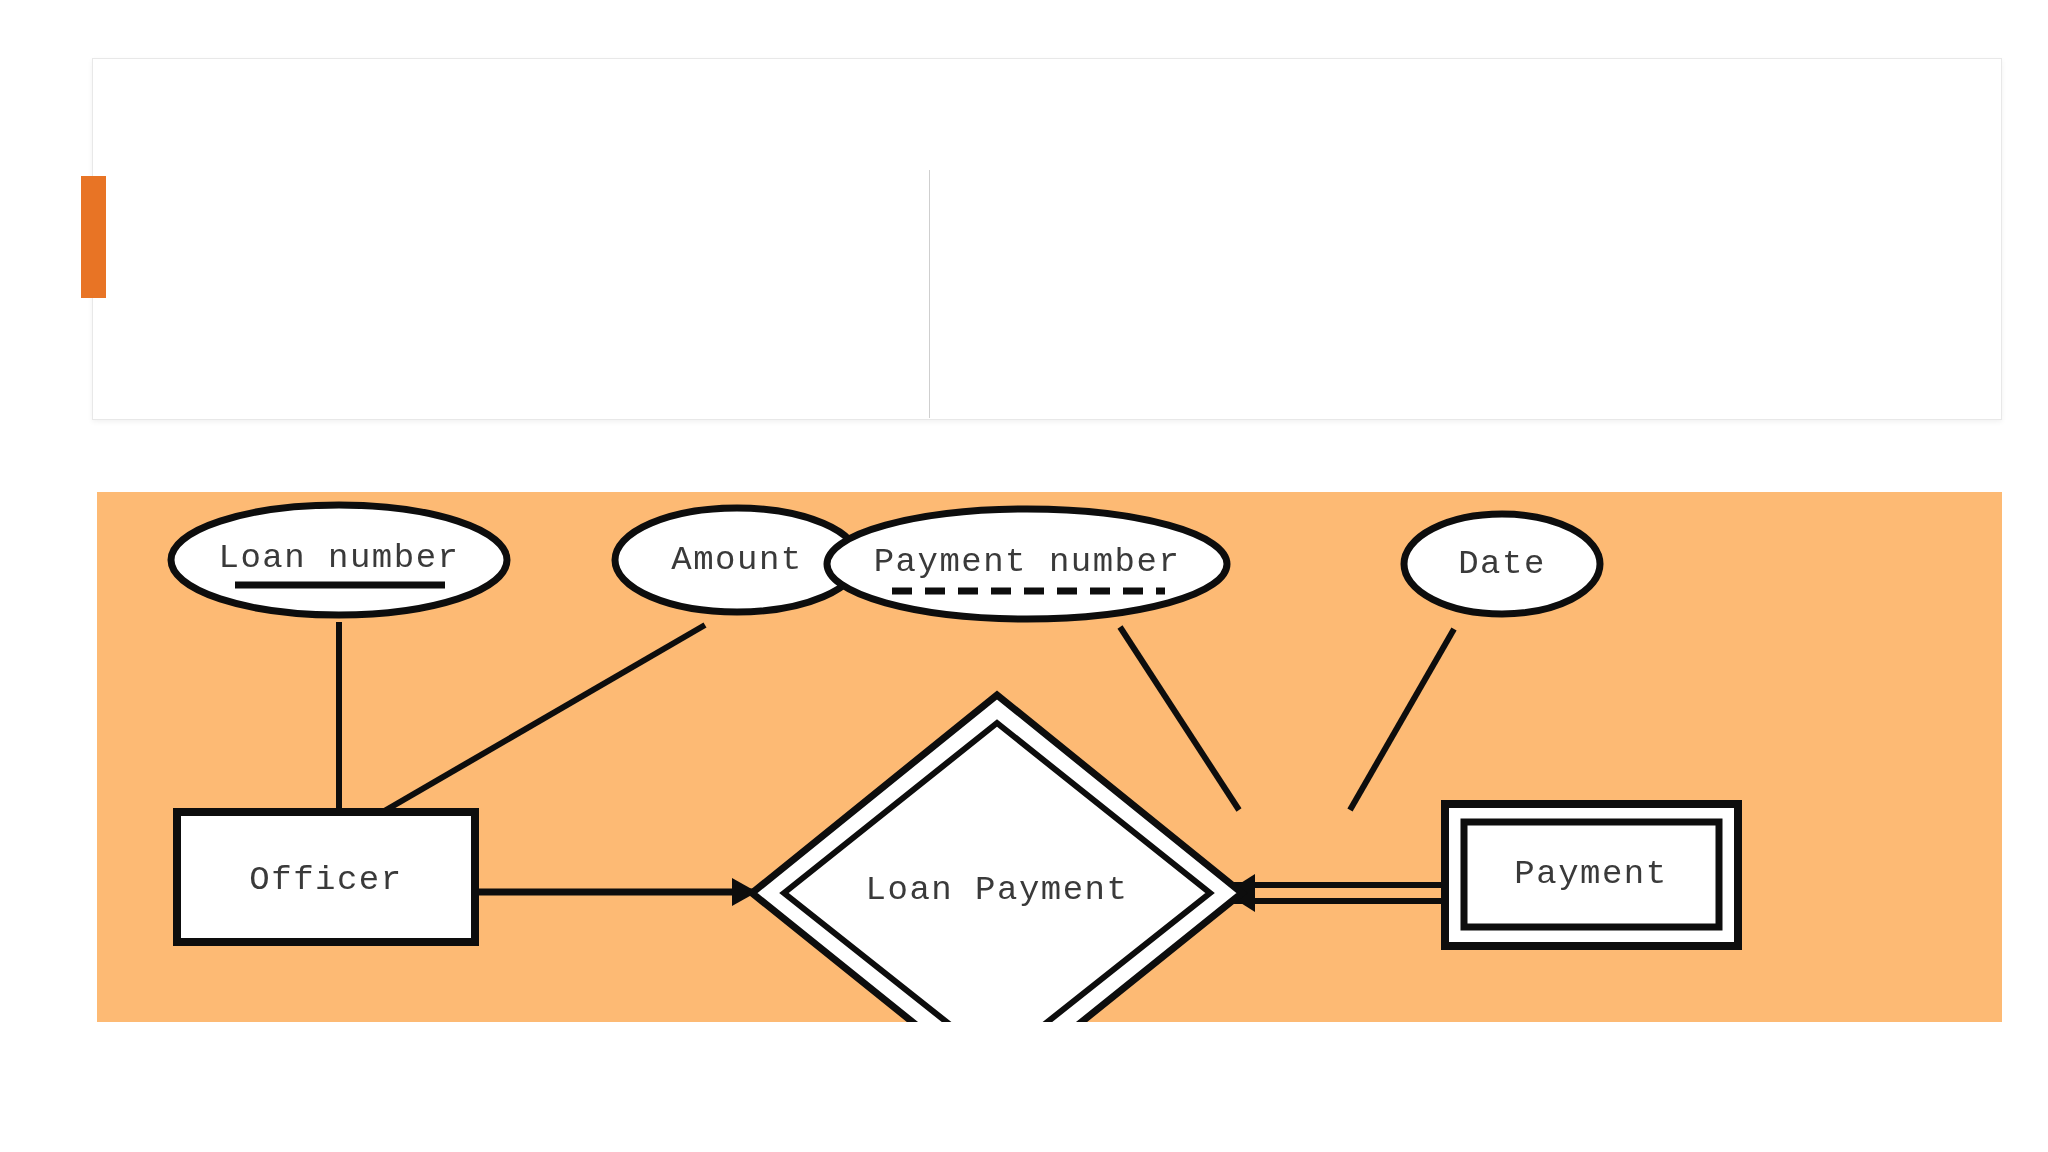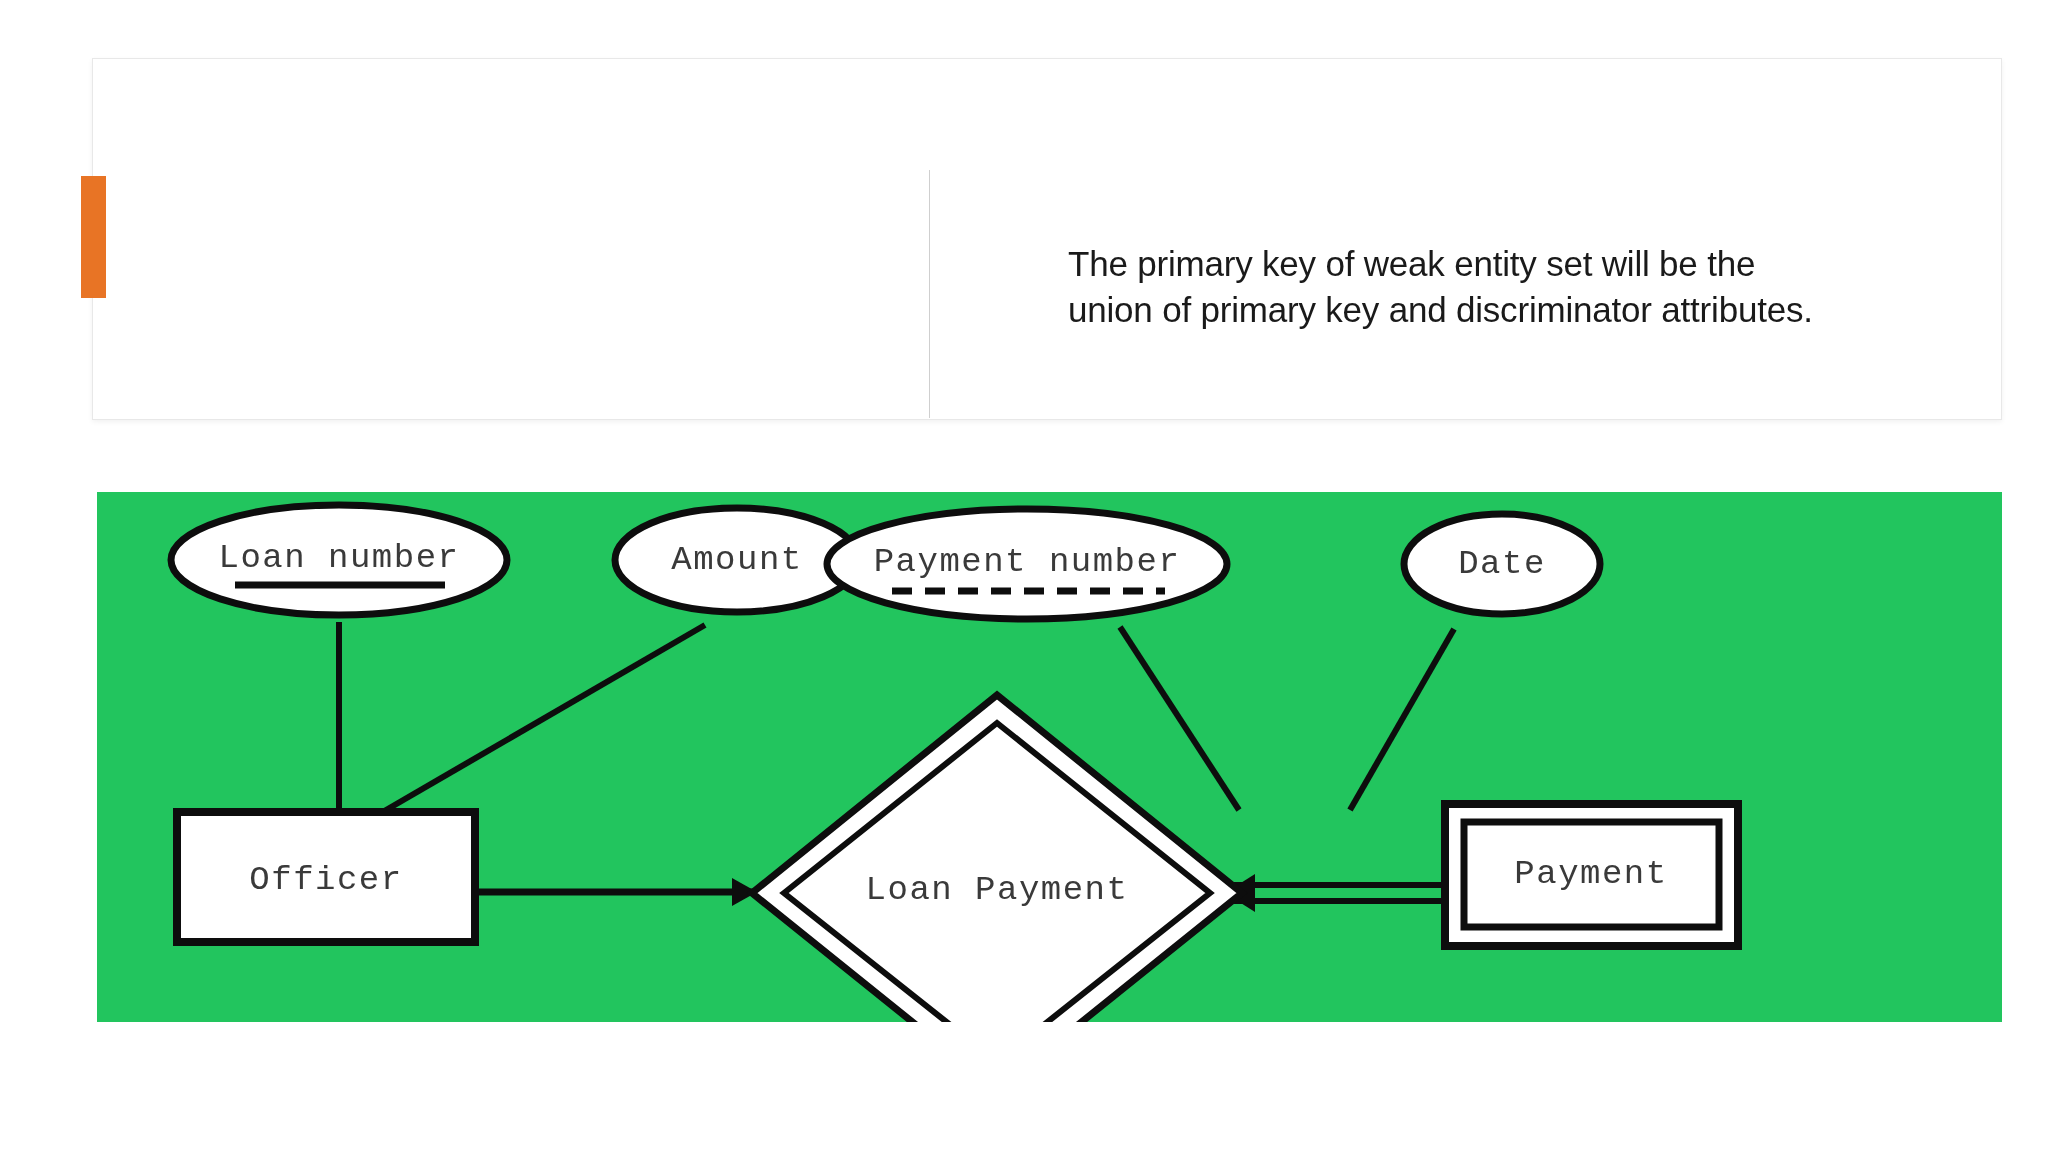--- a/index.html
+++ b/index.html
@@ -56,21 +56,21 @@
     white-space: pre-line;
   }
 
   
   #er-panel {
     position: absolute;
     left: 97px;
     top: 492px;
     width: 1905px;
     height: 530px;
-    background: #22c55e;
+    background: #fdba74;
     box-sizing: border-box;
   }
   #er-svg {
     position: absolute;
     left: 0;
     top: 0;
     display: block;
   }
 
   .er-label {
@@ -99,22 +99,20 @@
     stroke-dasharray: 20 13;
   }
 </style>
 </head>
 <body>
 
 <div id="callout-card">
 
   <div id="callout-divider"></div>
 
-  <div id="callout-text">The primary key of weak entity set will be the
-union of primary key and discriminator attributes.</div>
 </div>
 
 <div id="accent-bar"></div>
 
 <div id="er-panel">
 
   <svg id="er-svg" width="1905" height="530" viewBox="0 0 1905 530">
 
     <line class="er-connector" x1="242" y1="130" x2="242" y2="318" stroke-width="6"></line>
 

